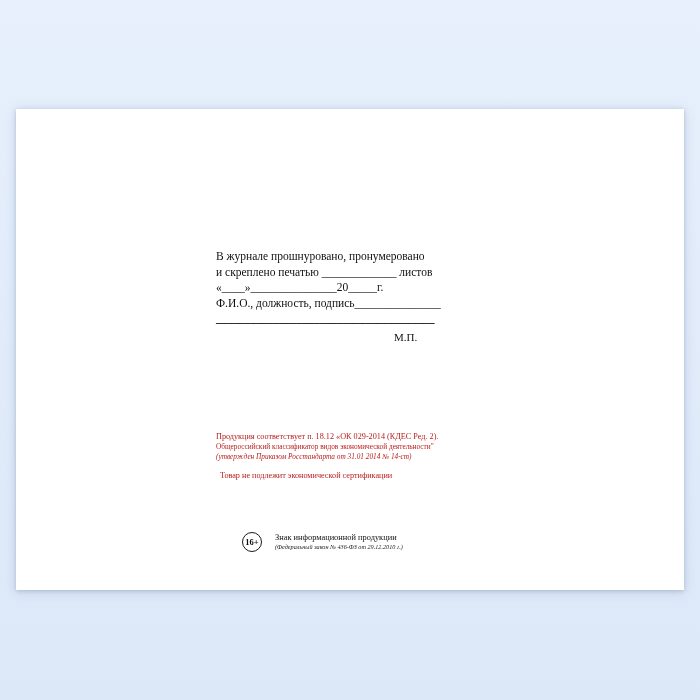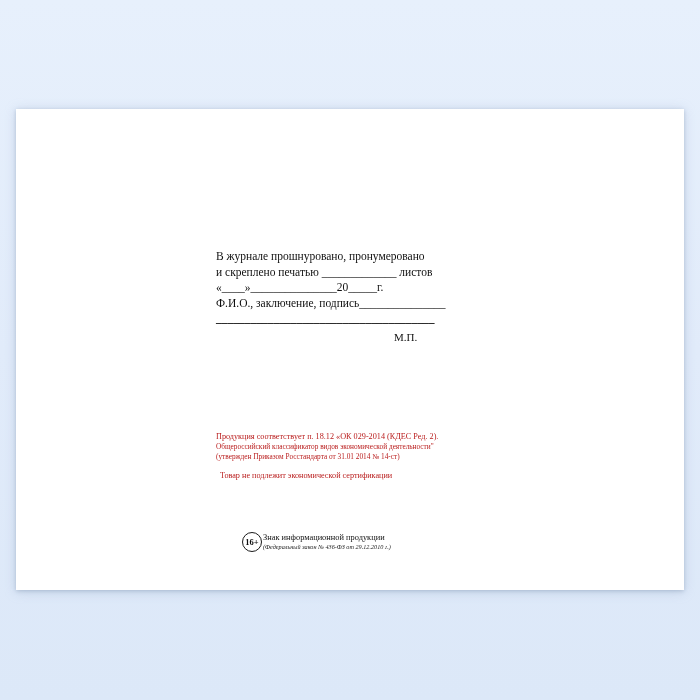--- a/index.html
+++ b/index.html
@@ -84,39 +84,40 @@
     white-space: nowrap;
   }
   .legal .l2 {
     font-size: 7.3px;
     line-height: 10px;
     white-space: nowrap;
   }
   .legal .l3 {
     font-size: 7.3px;
     line-height: 10px;
+    font-style: italic;
     white-space: nowrap;
   }
   .legal .spacer-sm { height: 8px; }
   .legal .item {
     font-size: 8.2px;
     line-height: 11px;
     white-space: nowrap;
     padding-left: 4px;
   }
   .legal .item + .item { margin-top: 9px; }
 
   
   .agemark-row {
     position: absolute;
     left: 226px;
     top: 423px;
     display: flex;
     align-items: center;
-    gap: 1px;
+    gap: 13px;
   }
   .agemark-circle {
     width: 18px;
     height: 18px;
     border: 1.2px solid #1a1a1a;
     border-radius: 50%;
     display: flex;
     align-items: center;
     justify-content: center;
     font-size: 8.5px;
@@ -145,21 +146,21 @@
 
   <div class="page-shadow"></div>
 
   <div class="page">
     <div class="page-inner">
 
       <div class="cert-block">
         <div class="cert-line">В журнале прошнуровано, пронумеровано</div>
         <div class="cert-line">и скреплено печатью _____________ листов</div>
         <div class="cert-line">«____»_______________20_____г.</div>
-        <div class="cert-line">Ф.И.О., заключение, подпись_______________</div>
+        <div class="cert-line">Ф.И.О., должность, подпись_______________</div>
         <div class="cert-line rule">______________________________________</div>
       </div>
 
       <div class="mp">М.П.</div>
 
       <div class="legal">
         <div class="l1">Продукция соответствует п. 18.12 «ОК 029-2014 (КДЕС Ред. 2).</div>
         <div class="l2">Общероссийский классификатор видов экономической деятельности"</div>
         <div class="l3">(утвержден Приказом Росстандарта от 31.01 2014 № 14-ст)</div>
         <div class="spacer-sm"></div>

